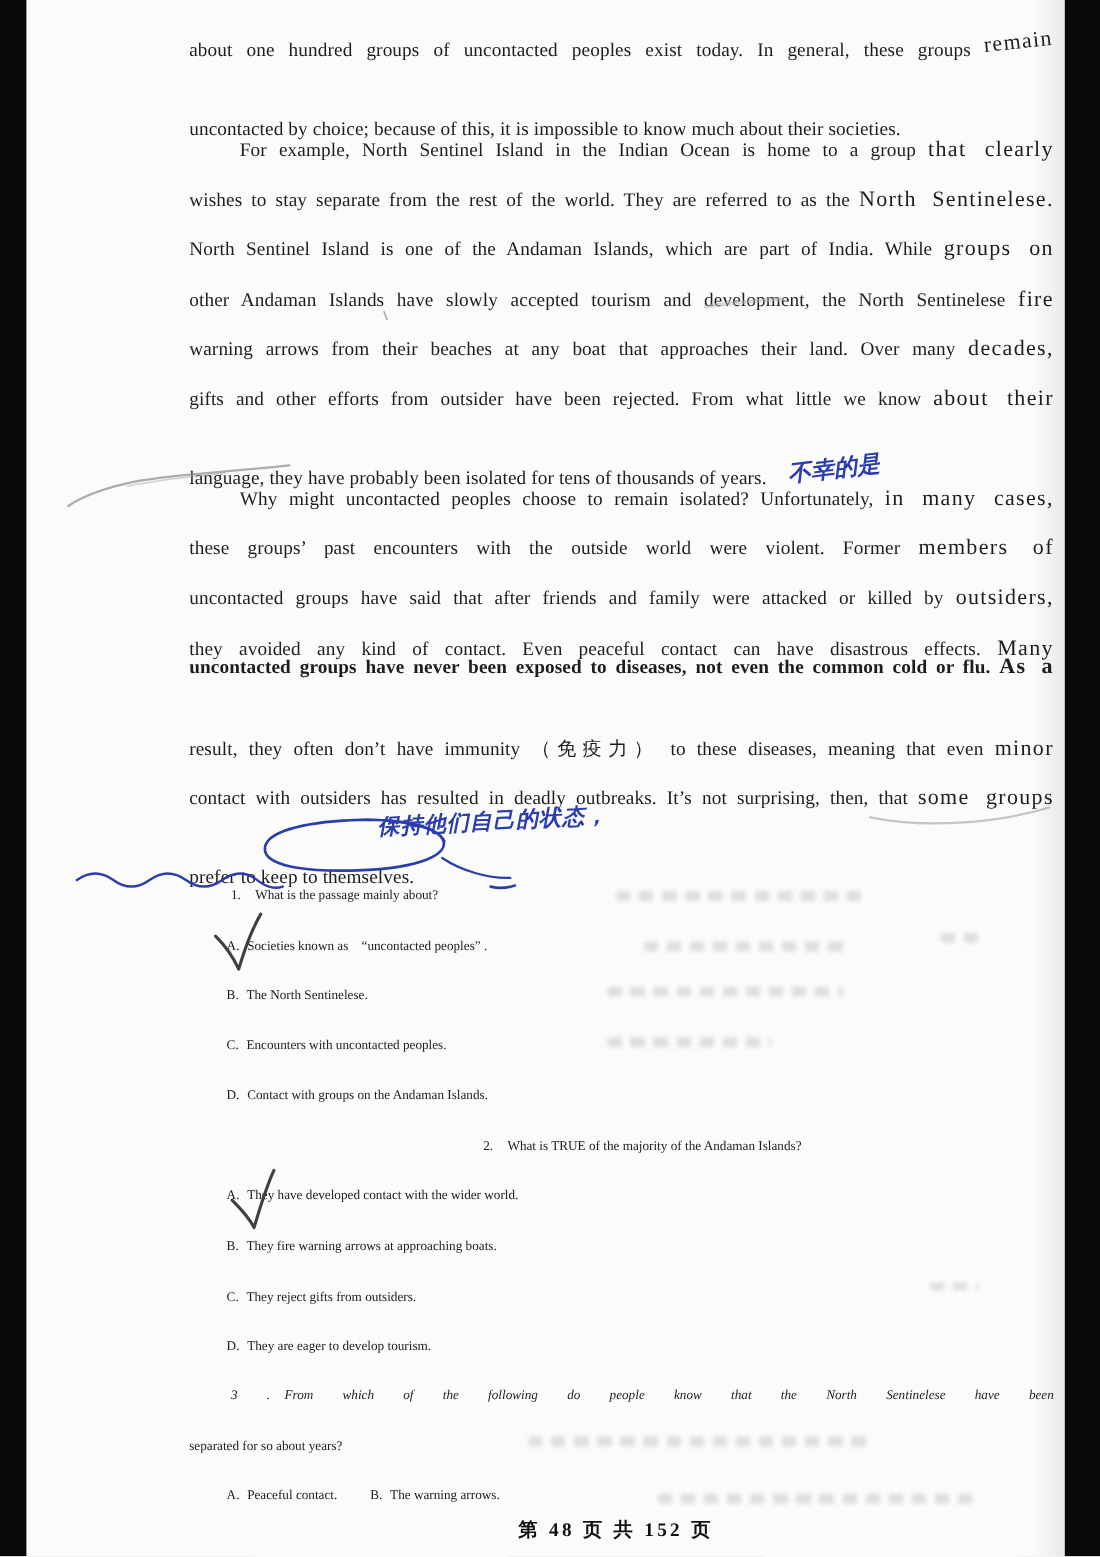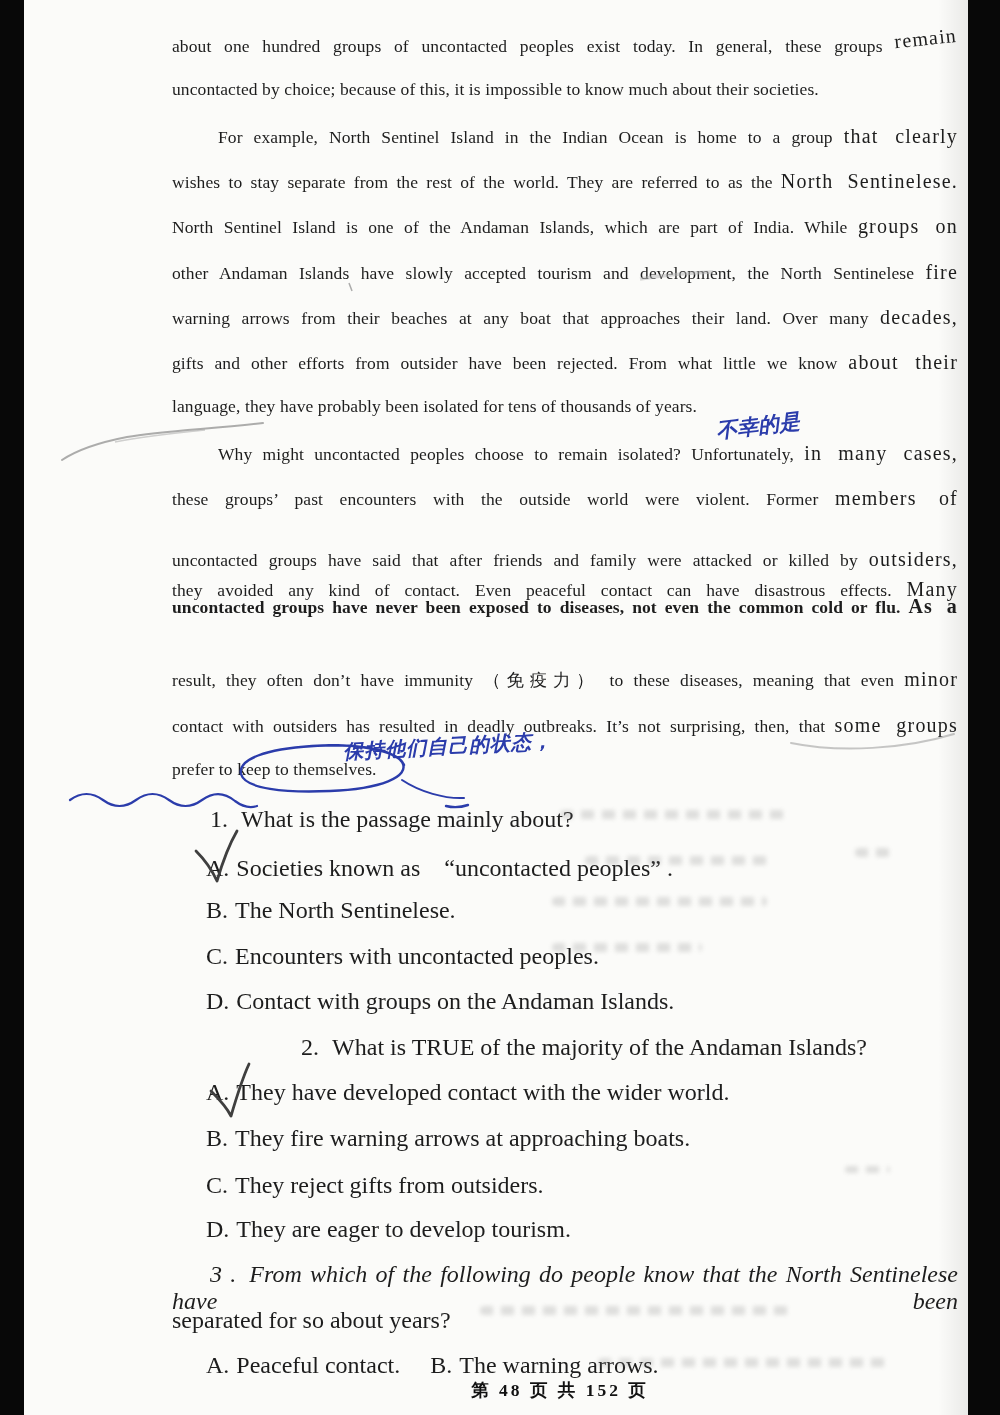--- a/index.html
+++ b/index.html
@@ -7,25 +7,25 @@
   .page{position:absolute;inset:0;width:1000px;height:1415px;background:#fbfbf9;overflow:hidden;}
   .edge{position:absolute;top:0;height:1415px;background:#080808;}
   .edge-left{left:0;width:24px;}
   .edge-right{left:968px;width:32px;}
   .edge-shade{position:absolute;top:0;left:938px;width:30px;height:1415px;
     background:linear-gradient(to right,rgba(0,0,0,0),rgba(0,0,0,0.07));}
   
   .pline{position:absolute;left:172px;width:786px;font-size:17.5px;color:#1d1d1d;
     text-align:justify;text-align-last:justify;letter-spacing:.1px;}
   .pline.indent{text-indent:46px;}
-  .pline.end{text-align-last:left;}
+  .pline.end{text-align-last:left;margin-top:28px;}
   .tail{font-size:20px;letter-spacing:1.2px;word-spacing:4px;}
   .tail-rise{display:inline-block;transform:rotate(-6deg) translateY(-7px);}
   
-  .qrow{position:absolute;left:172px;width:786px;font-size:24px;color:#1d1d1d;}
+  .qrow{position:absolute;left:172px;width:786px;font-size:12px;color:#1d1d1d;}
   .qrow .qnum{margin-left:38px;margin-right:13px;}
   .qrow.opt{padding-left:34px;}
   .qrow .olabel{margin-right:7px;}
   .qrow.just{text-align:justify;text-align-last:justify;}
   .qrow .ogroup{display:inline-block;}
   .qrow .ogroup + .ogroup{margin-left:30px;text-align:center;}
   
   .hw{position:absolute;color:#2b3cab;font-family:"DejaVu Sans","Liberation Sans",sans-serif;
     font-style:italic;font-weight:600;white-space:nowrap;}
   .hw-unfortunately{left:716px;top:412px;font-size:21px;transform:rotate(-7deg);}
@@ -53,21 +53,21 @@
       <div class="pline end" style="top: 79.3px;"><span>uncontacted by choice; because of this, it is impossible to know much about their societies.</span></div>
       <div class="pline indent" style="top: 124.6px;"><span>For example, North Sentinel Island in the Indian Ocean is home to a group</span> <span class="tail">that clearly</span></div>
       <div class="pline" style="top: 169.9px;"><span>wishes to stay separate from the rest of the world. They are referred to as the</span> <span class="tail">North Sentinelese.</span></div>
       <div class="pline" style="top: 215.2px;"><span>North Sentinel Island is one of the Andaman Islands, which are part of India. While</span> <span class="tail">groups on</span></div>
       <div class="pline" style="top: 260.5px;"><span>other Andaman Islands have slowly accepted tourism and development, the North Sentinelese</span> <span class="tail">fire</span></div>
       <div class="pline" style="top: 305.8px;"><span>warning arrows from their beaches at any boat that approaches their land. Over many</span> <span class="tail">decades,</span></div>
       <div class="pline" style="top: 351.1px;"><span>gifts and other efforts from outsider have been rejected. From what little we know</span> <span class="tail">about their</span></div>
       <div class="pline end" style="top: 396.4px;"><span>language, they have probably been isolated for tens of thousands of years.</span></div>
       <div class="pline indent" style="top: 441.7px;"><span>Why might uncontacted peoples choose to remain isolated? Unfortunately,</span> <span class="tail">in many cases,</span></div>
       <div class="pline" style="top: 487px;"><span>these groups’ past encounters with the outside world were violent. Former</span> <span class="tail">members of</span></div>
-      <div class="pline" style="top: 532.3px; margin-top: 16px;"><span>uncontacted groups have said that after friends and family were attacked or killed by</span> <span class="tail">outsiders,</span></div>
+      <div class="pline" style="top: 532.3px;"><span>uncontacted groups have said that after friends and family were attacked or killed by</span> <span class="tail">outsiders,</span></div>
       <div class="pline" style="top: 577.6px;"><span>they avoided any kind of contact. Even peaceful contact can have disastrous effects.</span> <span class="tail">Many</span></div>
       <div class="pline" style="top: 595px; font-weight: bold;"><span>uncontacted groups have never been exposed to diseases, not even the common cold or flu.</span> <span class="tail">As a</span></div>
       <div class="pline" style="top: 668.2px;"><span>result, they often don’t have immunity （免疫力） to these diseases, meaning that even</span> <span class="tail">minor</span></div>
       <div class="pline" style="top: 713.5px;"><span>contact with outsiders has resulted in deadly outbreaks. It’s not surprising, then, that</span> <span class="tail">some groups</span></div>
       <div class="pline end" style="top: 758.8px;"><span>prefer to keep to themselves.</span></div>
     </div>
   <div id="questions">
       <div class="qrow" style="top: 806px;"><span class="qnum">1.</span><span>What is the passage mainly about?</span></div>
       <div class="qrow opt" style="top: 851.5px;"><span class="olabel">A.</span><span>Societies known as　“uncontacted peoples” .</span></div>
       <div class="qrow opt" style="top: 897px;"><span class="olabel">B.</span><span>The North Sentinelese.</span></div>

